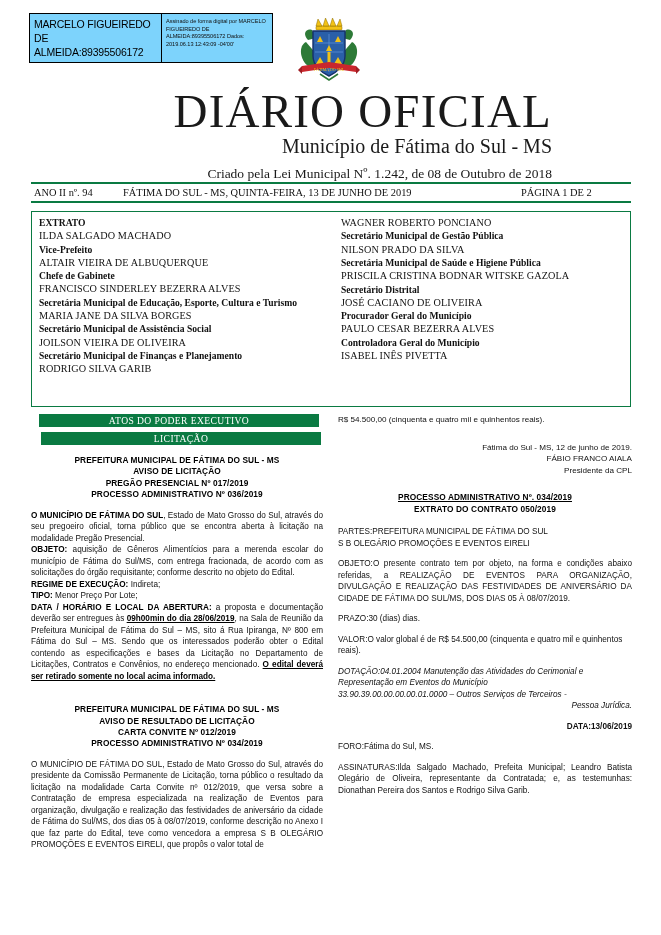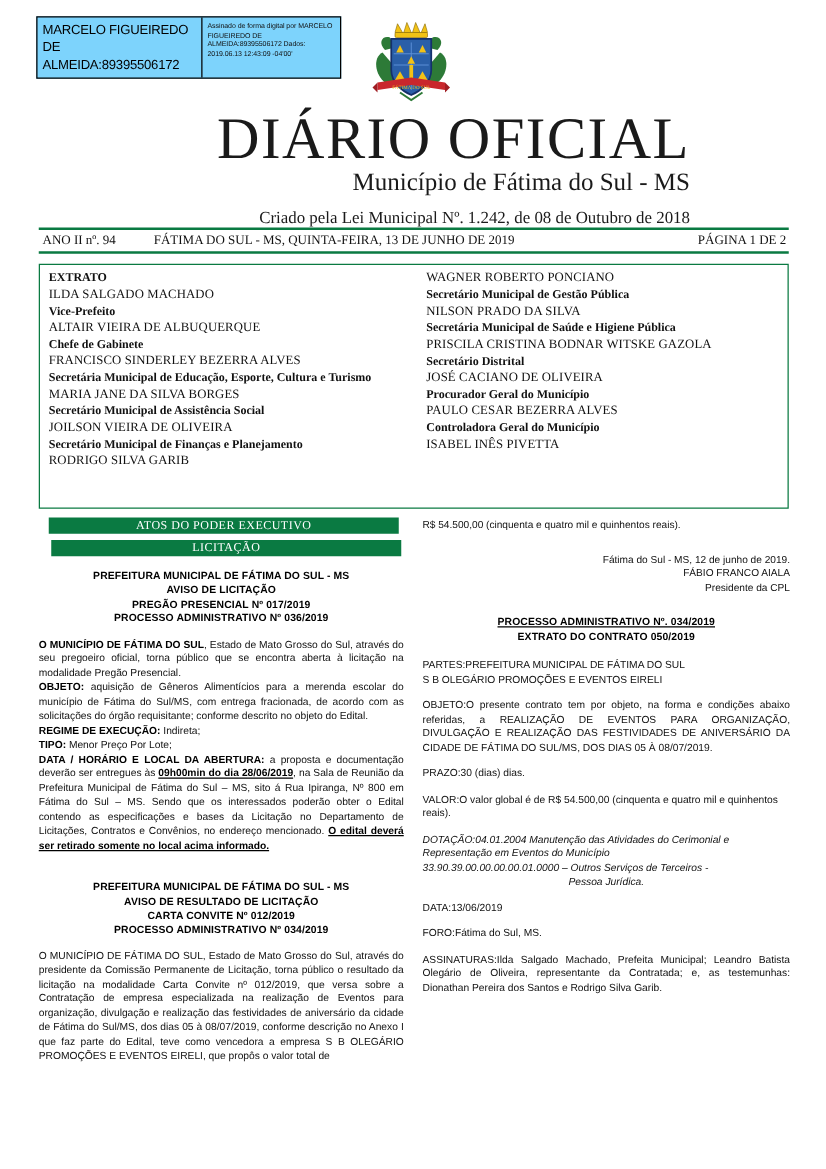--- a/index.html
+++ b/index.html
@@ -48,21 +48,21 @@
 
   
   .infobar{
     position:absolute;left:31px;top:182px;width:600px;height:21px;
     border-top:2px solid #0a7a42;border-bottom:2px solid #0a7a42;
     box-sizing:border-box;display:flex;align-items:center;
     font-family:"Liberation Serif", serif;font-size:10.4px;color:#111;
   }
   .ib-left{width:92px;padding-left:3px;box-sizing:border-box;}
   .ib-mid{flex:1;text-align:left;}
-  .ib-right{width:110px;text-align:right;padding-right:2px;box-sizing:border-box;}
+  .ib-right{width:110px;padding-right:2px;box-sizing:border-box;}
 
   
   .officials{
     position:absolute;left:31px;top:211px;width:600px;height:196px;
     border:1.5px solid #0a7a42;box-sizing:border-box;display:flex;background:#fff;
   }
   .off-col{width:50%;box-sizing:border-box;padding:4px 6px 0 7px;}
   .off-col.right{padding-left:10px;}
   .role{
     font-family:"Liberation Serif", serif;font-weight:bold;
@@ -245,22 +245,22 @@
 
     <div class="body"><span>OBJETO:</span><span>O presente contrato tem por objeto, na forma e condições abaixo referidas, a REALIZAÇÃO DE EVENTOS PARA ORGANIZAÇÃO, DIVULGAÇÃO E REALIZAÇÃO DAS FESTIVIDADES DE ANIVERSÁRIO DA CIDADE DE FÁTIMA DO SUL/MS, DOS DIAS 05 À 08/07/2019.</span></div>
 
     <div class="body" style="text-align:left;"><span>PRAZO:</span><span>30 (dias) dias.</span></div>
 
     <div class="body" style="text-align:left;"><span>VALOR:</span><span>O valor global é de R$ 54.500,00 (cinquenta e quatro mil e quinhentos reais).</span></div>
 
     <div class="body ital" style="text-align:left;"><span>DOTAÇÃO:</span><span>04.01.2004 Manutenção das Atividades do Cerimonial e</span></div>
     <div class="body ital nomarg" style="text-align:left;">Representação em Eventos do Município</div>
     <div class="body ital nomarg" style="text-align:left;">33.90.39.00.00.00.00.01.0000 – Outros Serviços de Terceiros -</div>
-    <div class="body ital nomarg" style="text-align:center;">Pessoa Jurídica.</div>
-
-    <div class="body" style="text-align:left;"><span>DATA:</span><span>13/06/2019</span></div>
+    <div class="body ital nomarg" style="text-align:right;">Pessoa Jurídica.</div>
+
+    <div class="body" style="text-align:right;font-weight:bold;"><span>DATA:</span><span>13/06/2019</span></div>
 
     <div class="body" style="text-align:left;"><span>FORO:</span><span>Fátima do Sul, MS.</span></div>
 
     <div class="body"><span>ASSINATURAS:</span><span>Ilda Salgado Machado, Prefeita Municipal; Leandro Batista Olegário de Oliveira, representante da Contratada; e, as testemunhas: Dionathan Pereira dos Santos e Rodrigo Silva Garib.</span></div>
   </div>
 
 </div>
 
 </body></html>

